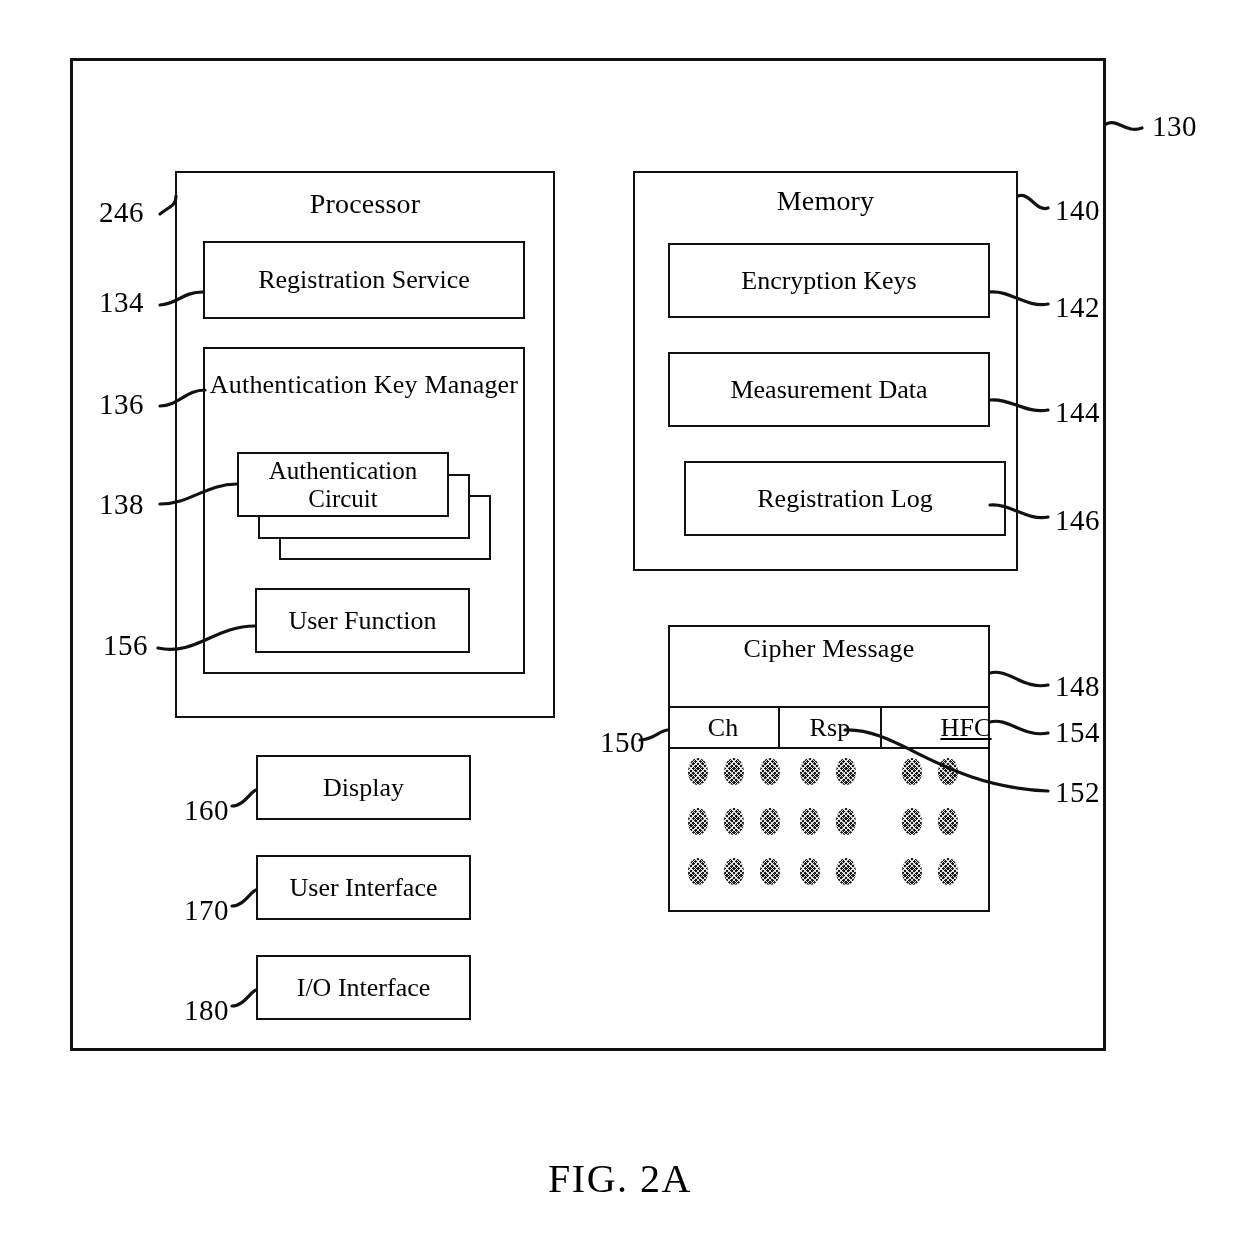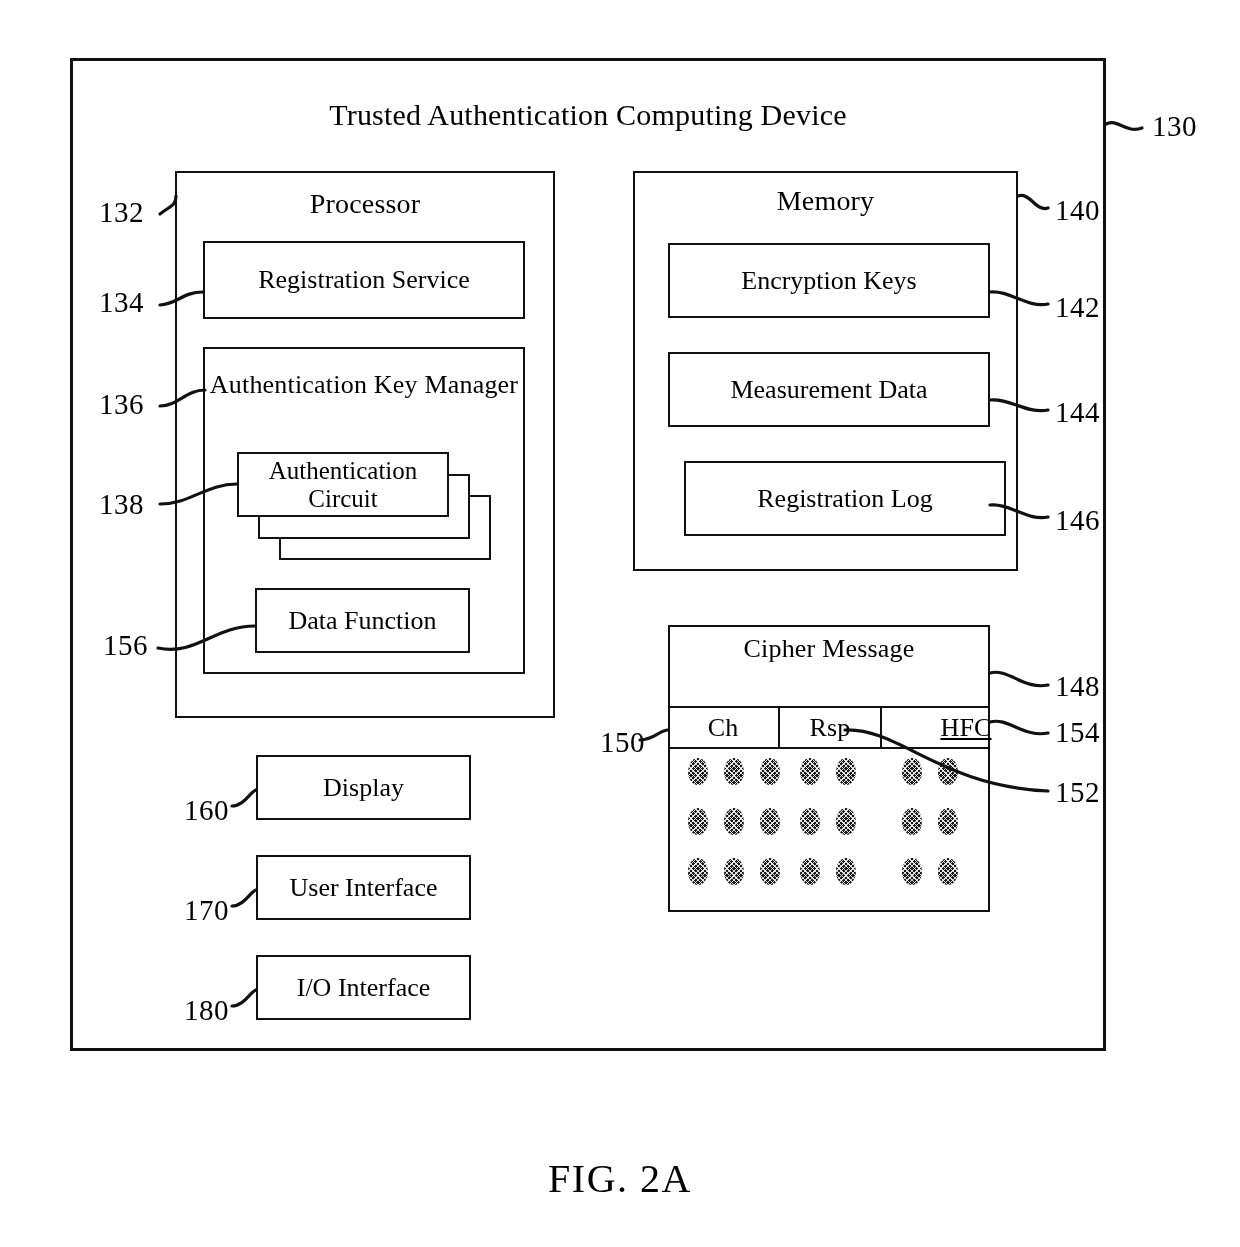--- a/index.html
+++ b/index.html
@@ -113,46 +113,45 @@
     letter-spacing: 1.5px;
   }
 </style>
 </head>
 <body>
 
 <div id="figure">
 
   <div class="box outer" style="left:70px; top:58px; width:1036px; height:993px;"></div>
 
-  <div class="cap cap-28" style="top:98px; left:70px; width:1036px; font-size:30px;">Trusted Authentication Computing Device</div>
 
   <div class="ref" style="left:1152px; top:112px;">130</div>
 
   <div class="box" style="left:175px; top:171px; width:380px; height:547px;"></div>
   <div class="cap cap-28" style="top:188px; left:175px; width:380px;">Processor</div>
-  <div class="ref" style="left:99px; top:198px;">132</div>
+  <div class="ref" style="left:99px; top:198px;">246</div>
 
   <div class="box" style="left:203px; top:241px; width:322px; height:78px;">
     <div class="boxlabel">Registration Service</div>
   </div>
   <div class="ref" style="left:99px; top:288px;">134</div>
 
   <div class="box" style="left:203px; top:347px; width:322px; height:327px;"></div>
   <div class="cap cap-26" style="top:370px; left:203px; width:322px;"><span>Authentication Key Manager</span></div>
   <div class="ref" style="left:99px; top:390px;">136</div>
 
   <div class="box" style="left:279px; top:495px; width:212px; height:65px; z-index:1;"></div>
   <div class="box" style="left:258px; top:474px; width:212px; height:65px; z-index:2;"></div>
   <div class="box" style="left:237px; top:452px; width:212px; height:65px; z-index:3;">
     <div class="boxlabel" style="font-size:25px;">Authentication Circuit</div>
   </div>
   <div class="ref" style="left:99px; top:490px;">138</div>
 
   <div class="box" style="left:255px; top:588px; width:215px; height:65px; z-index:4;">
-    <div class="boxlabel">Data Function</div>
+    <div class="boxlabel">User Function</div>
   </div>
   <div class="ref" style="left:103px; top:631px;">156</div>
 
   <div class="box" style="left:633px; top:171px; width:385px; height:400px;"></div>
   <div class="cap cap-28" style="top:185px; left:633px; width:385px;">Memory</div>
   <div class="ref" style="left:1055px; top:196px;">140</div>
 
   <div class="box" style="left:668px; top:243px; width:322px; height:75px;">
     <div class="boxlabel">Encryption Keys</div>
   </div>

